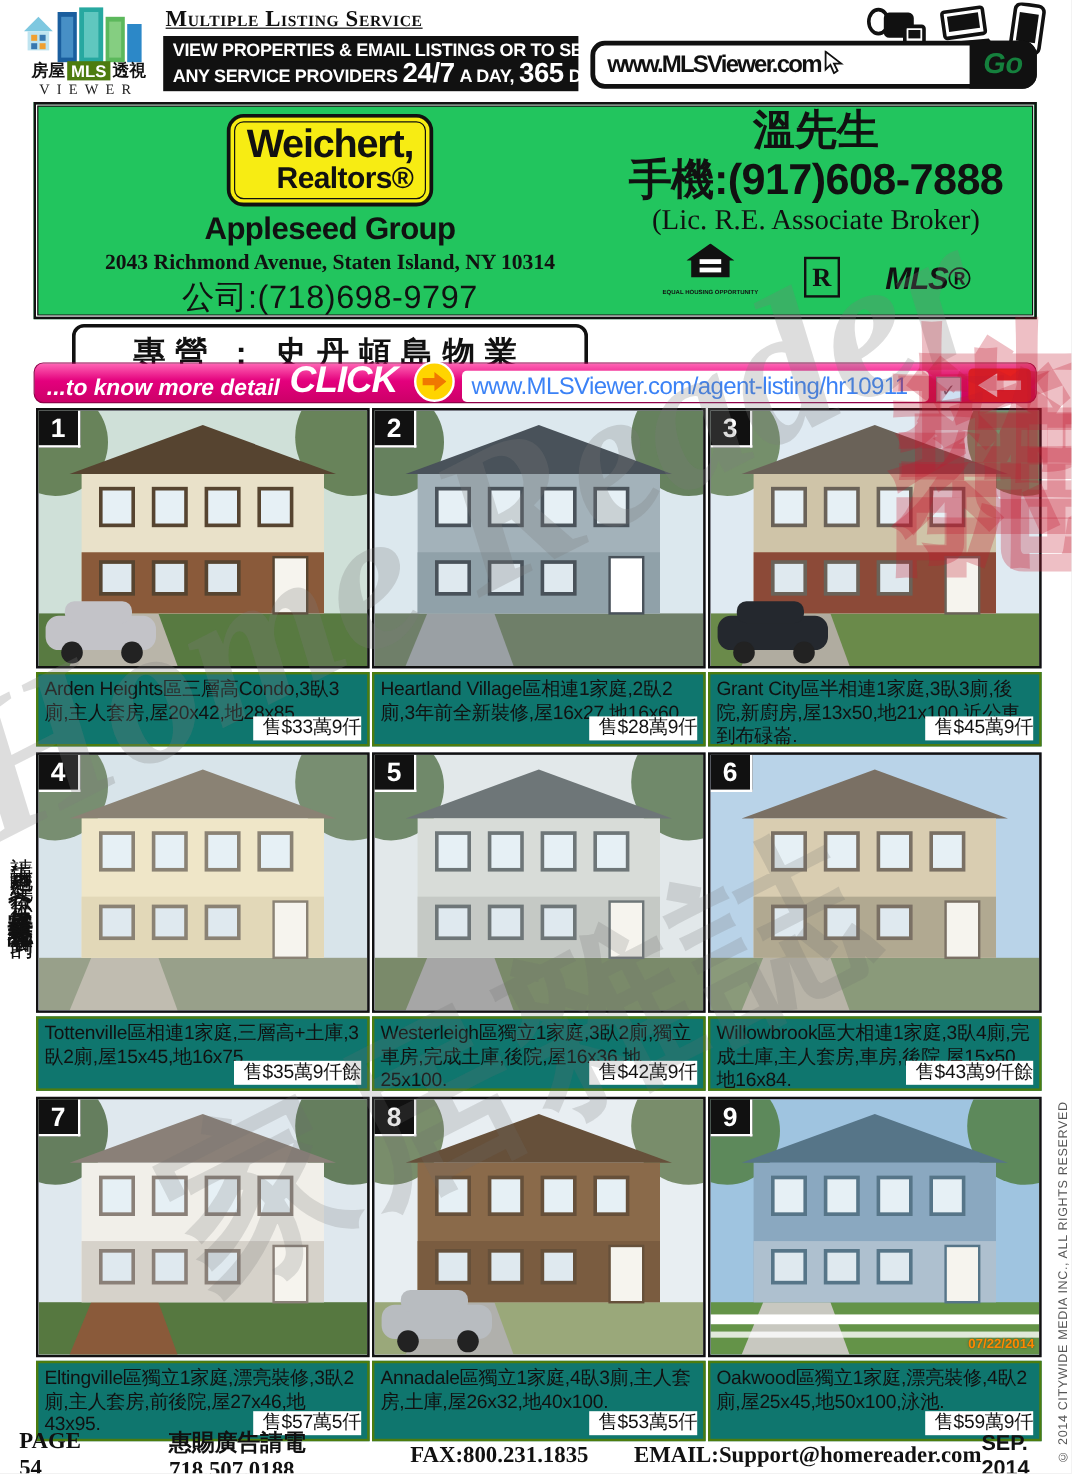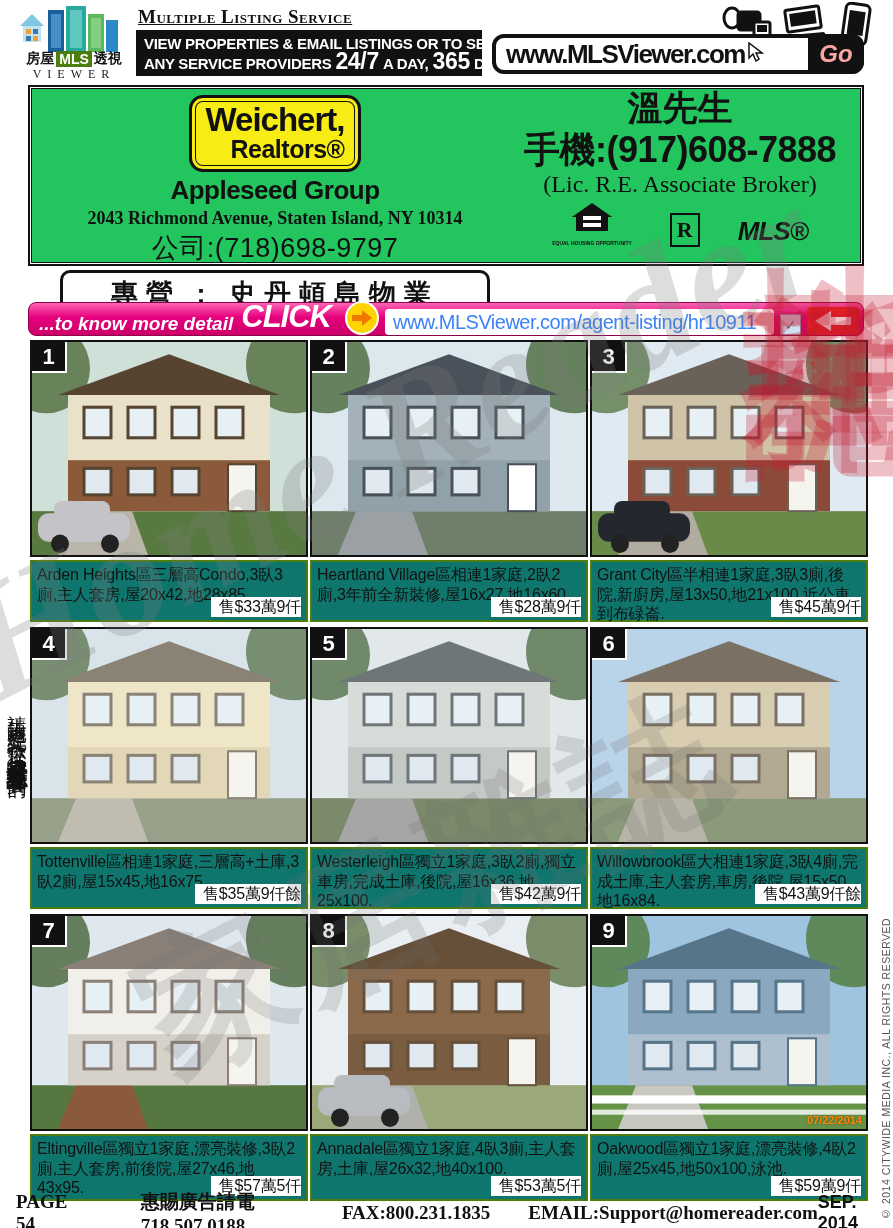--- a/index.html
+++ b/index.html
@@ -17,23 +17,23 @@
            font-family:"Liberation Serif",serif;color:#222;}
   .mls-service{position:absolute;left:138px;top:6px;font-family:"Liberation Serif",serif;font-weight:bold;
            font-size:19px;font-variant:small-caps;letter-spacing:.5px;text-decoration:underline;}
   .banner{position:absolute;left:136px;top:30px;width:346px;height:46px;background:#111;color:#fff;
            display:flex;flex-direction:column;justify-content:center;padding:0 8px;box-sizing:border-box;}
   .banner .l1{font-weight:bold;font-size:15px;letter-spacing:-.3px;white-space:nowrap;}
   .banner .l2{font-weight:bold;font-size:15px;letter-spacing:-.3px;white-space:nowrap;display:flex;align-items:baseline;gap:4px;}
   .banner .big{font-size:23px;line-height:18px;}
   .web-bar{position:absolute;left:492px;top:34px;width:372px;height:40px;background:#fff;border:4px solid #111;
            border-radius:12px;display:flex;align-items:center;box-sizing:border-box;}
-  .web-url{font-weight:bold;font-size:26px;letter-spacing:-1.5px;padding-left:10px;white-space:nowrap;}
+  .web-url{font-weight:bold;font-size:20px;letter-spacing:-1.5px;padding-left:10px;white-space:nowrap;}
   .cursor-icon{margin-left:2px;}
-  .go-btn{position:absolute;right:-4px;top:-4px;height:40px;width:56px;background:#111;color:#fca5a5;
+  .go-btn{position:absolute;right:-4px;top:-4px;height:40px;width:56px;background:#111;color:#15803d;
            border-radius:0 12px 12px 0;display:flex;align-items:center;justify-content:center;
            font-weight:bold;font-style:italic;font-size:24px;}
   .devices{position:absolute;left:720px;top:2px;}
 
   
   .agent-box{position:absolute;left:28px;top:85px;width:836px;height:181px;border:2px solid #111;
            box-shadow:0 0 0 1px #fff inset, 0 0 0 2px #111 inset;box-sizing:border-box;background:#22c55e;}
   .agent-left{position:absolute;left:30px;top:4px;width:430px;text-align:center;}
   .weichert{display:inline-block;background:#f7ec13;border:3px solid #111;border-radius:14px;
            box-shadow:0 0 0 3px #f7ec13 inset,0 0 0 4px #111 inset;padding:5px 14px 7px;margin-top:4px;}

